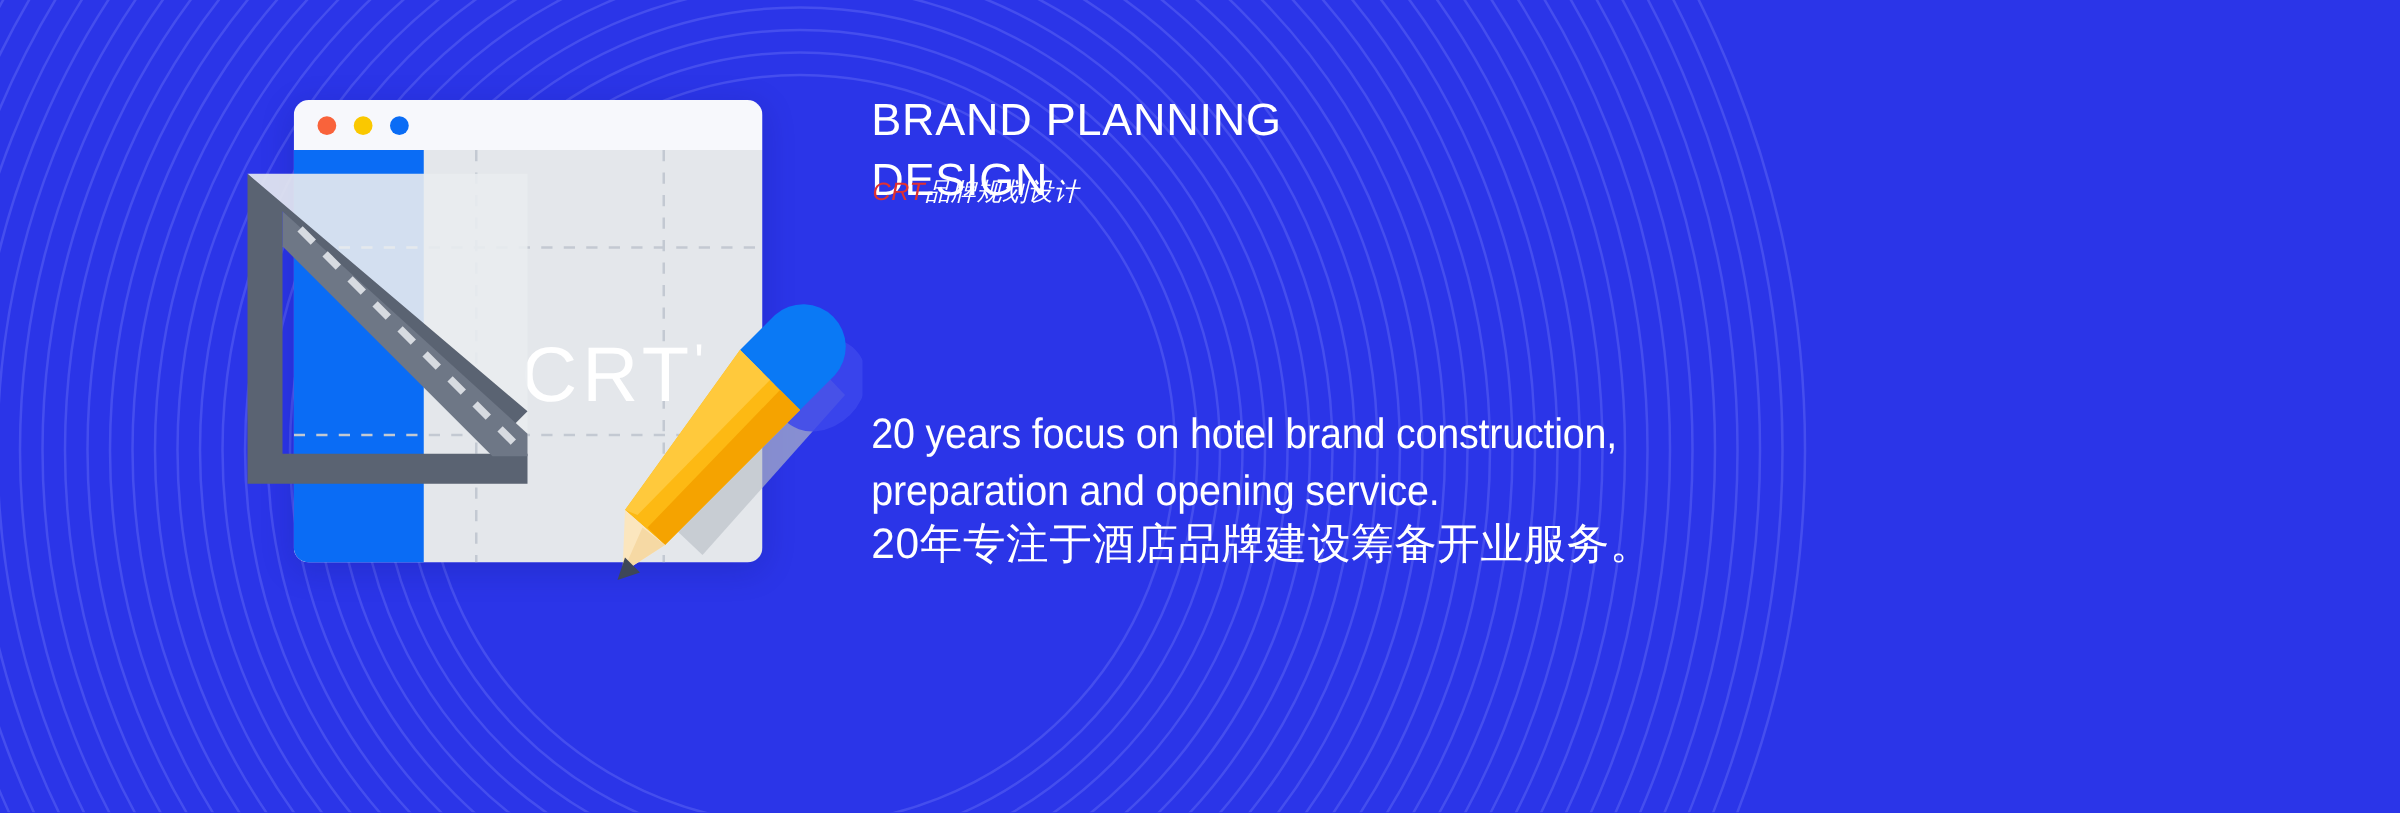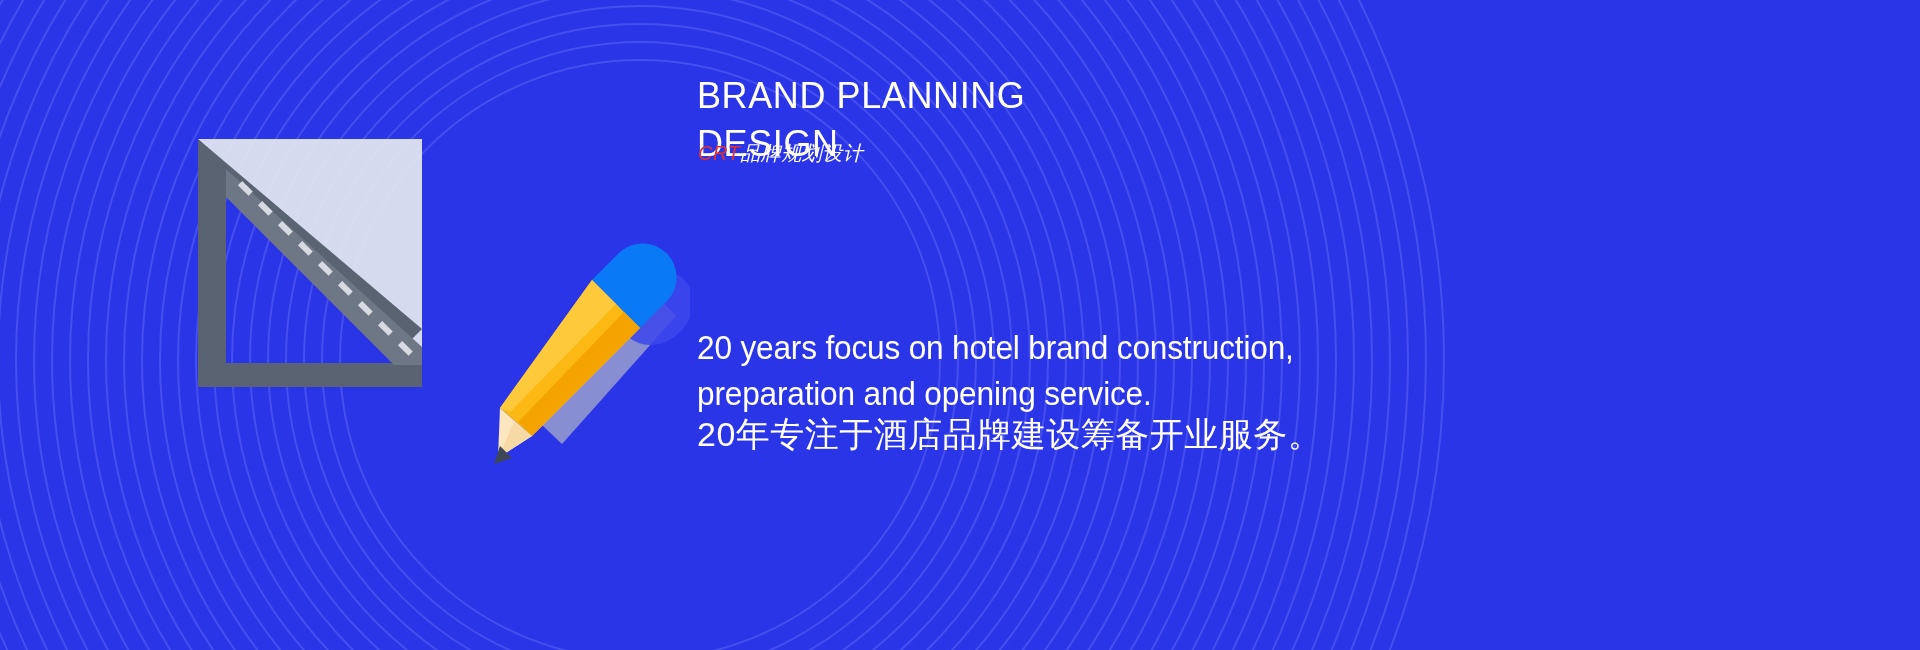--- a/index.html
+++ b/index.html
@@ -184,20 +184,43 @@
         <circle cx="820" cy="820" r="750"></circle>
         <circle cx="820" cy="820" r="768"></circle>
         <circle cx="820" cy="820" r="786"></circle>
         <circle cx="820" cy="820" r="804"></circle>
       </g>
     </svg>
   </div>
 
   <div class="illustration">
 
+    <div class="card">
+      <div class="card-body"></div>
+      <div class="card-blue"></div>
+
+      <div class="guides">
+        <svg width="375" height="330" xmlns="http://www.w3.org/2000/svg">
+          <g stroke="#C3C9D2" stroke-width="2" stroke-dasharray="9 9" fill="none">
+            <line x1="146" y1="0" x2="146" y2="330"></line>
+            <line x1="296" y1="0" x2="296" y2="330"></line>
+            <line x1="0" y1="78" x2="375" y2="78"></line>
+            <line x1="0" y1="228" x2="375" y2="228"></line>
+          </g>
+        </svg>
+      </div>
+
+      <div class="crt-mark"><span>CRT</span><span class="tick">'</span></div>
+
+      <div class="card-titlebar">
+        <span class="dot dot-red"></span>
+        <span class="dot dot-yellow"></span>
+        <span class="dot dot-blue"></span>
+      </div>
+    </div>
 
     <div class="ruler">
       <svg width="250" height="260" xmlns="http://www.w3.org/2000/svg">
 
         <path d="M8 4 L232 228 L232 4 Z" fill="#E9ECF0" opacity="0.9"></path>
 
         <path d="M8 4 L8 252 L232 252 L232 228 L36 228 L36 34 L214 212 L232 194 Z" fill="#5A6372"></path>
 
         <path d="M36 34 L36 62 L204 230 L232 230 L232 212 Z" fill="#6E7786"></path>
 

